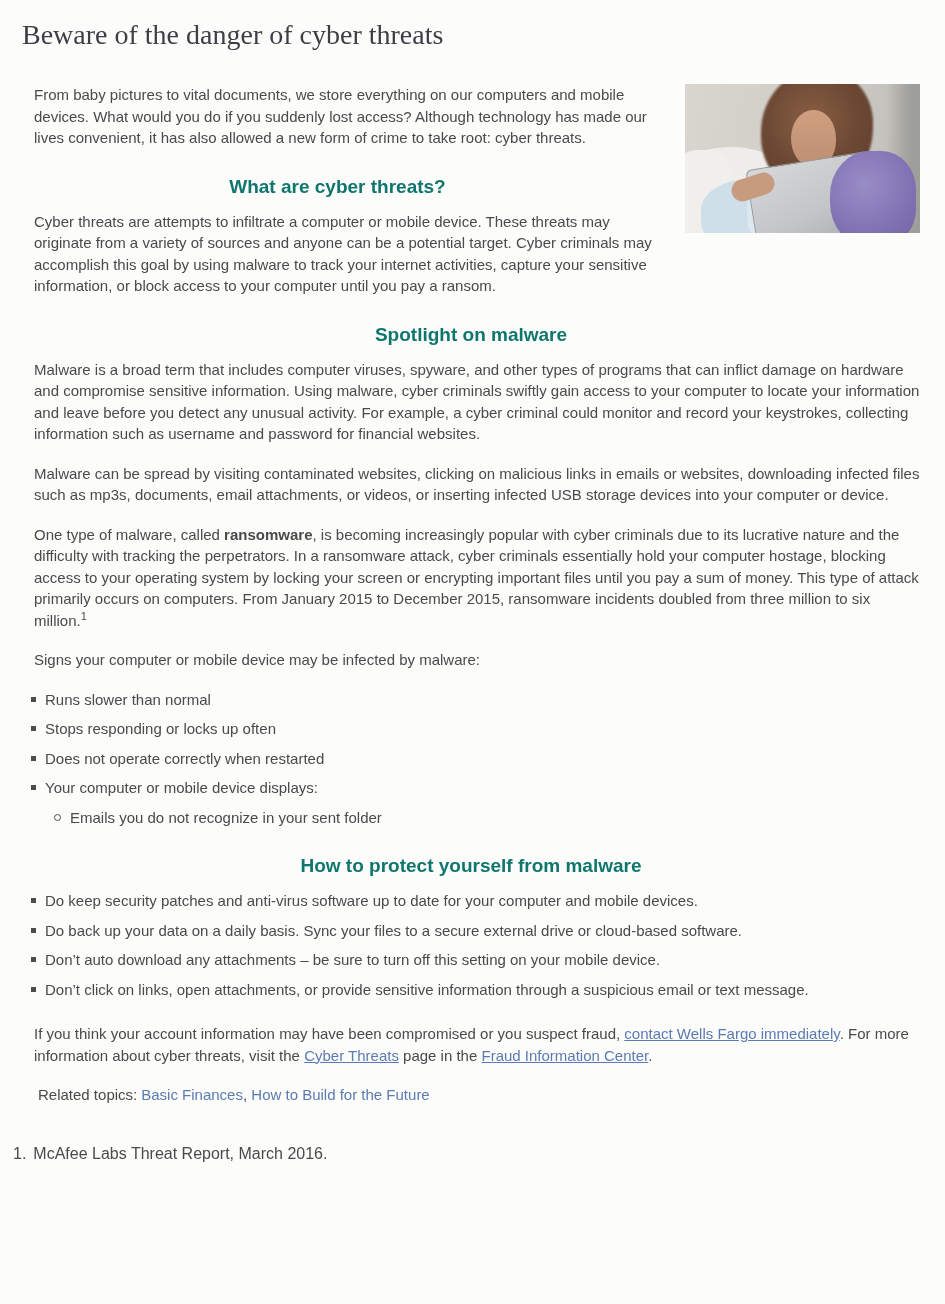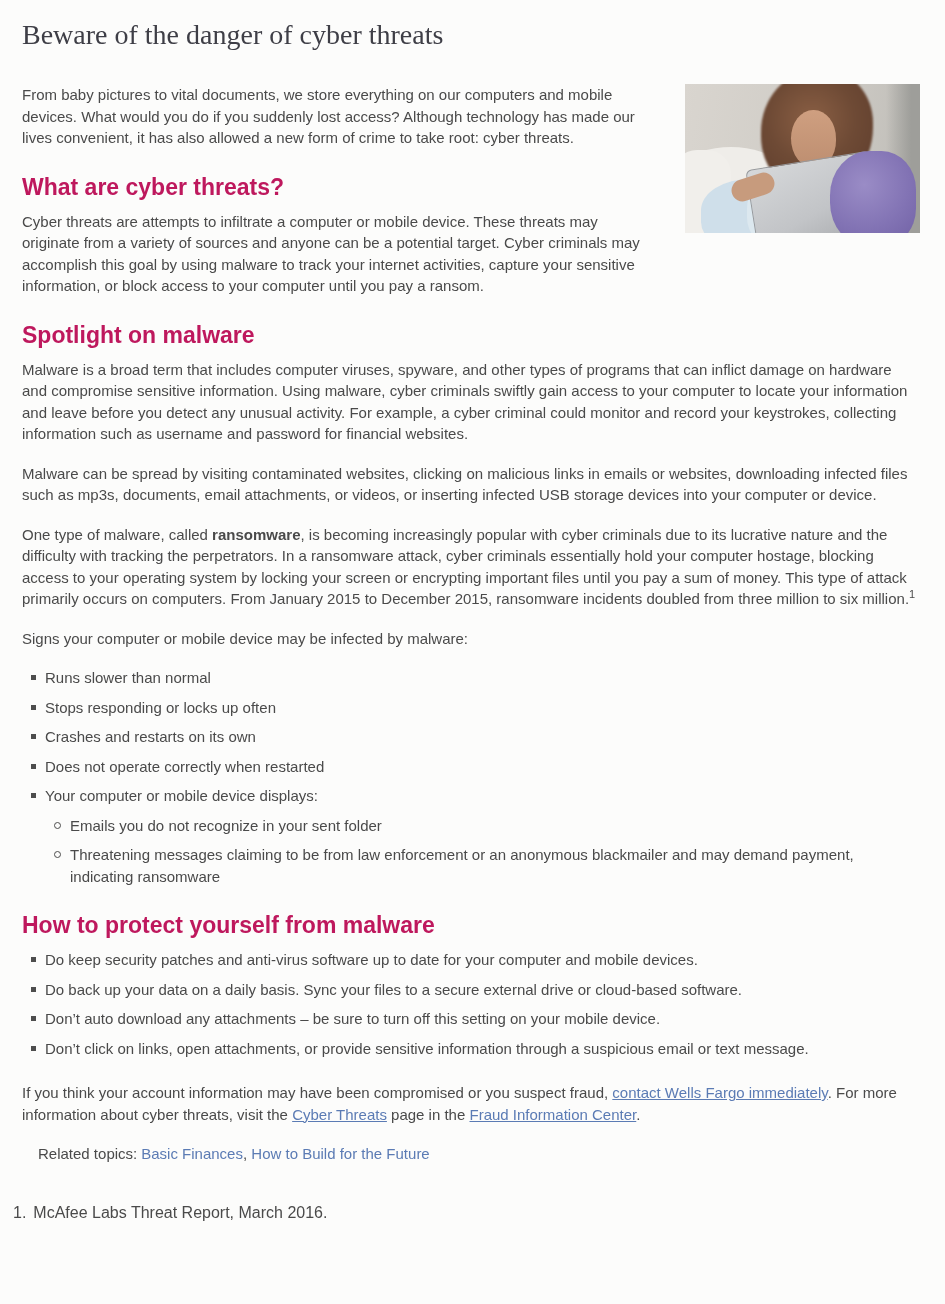--- a/index.html
+++ b/index.html
@@ -18,27 +18,28 @@
   }
   h1.article-title {
     font-family: "Liberation Serif", "DejaVu Serif", serif;
     font-weight: 400;
     font-size: 28px;
     line-height: 33px;
     color: #3e3e46;
     margin: 2px 0 33px 0;
   }
   h2.section-heading {
-    font-size: 23px;
+    font-size: 19px;
     line-height: 20px;
     font-weight: 700;
-    color: #be185d;
+    color: #0f766e;
     margin: 28px 0 14px 0;
+    text-align: center;
   }
-  p { margin: 0 0 18px 0; line-height: 21.5px; }
+  p { margin: 0 0 18px 12px; line-height: 21.5px; }
   a { color: #5b7bb4; text-decoration: none; cursor: pointer; }
   a.u { text-decoration: underline; }
   sup.fn-ref { font-size: 11px; vertical-align: super; line-height: 0; }
 
   ul.sq { list-style: none; margin: 0 0 18px 0; padding: 0; }
   ul.sq > li { position: relative; padding-left: 23px; margin: 0 0 8px 0; line-height: 21.5px; }
   ul.sq > li::before {
     content: ""; position: absolute; left: 9px; top: 8px;
     width: 5px; height: 5px; background: #4d4d4d;
   }
@@ -123,26 +124,24 @@
   <h2 class="section-heading">Spotlight on malware</h2>
   <p>Malware is a broad term that includes computer viruses, spyware, and other types of programs that can inflict damage on hardware and compromise sensitive information. Using malware, cyber criminals swiftly gain access to your computer to locate your information and leave before you detect any unusual activity. For example, a cyber criminal could monitor and record your keystrokes, collecting information such as username and password for financial websites.</p>
   <p>Malware can be spread by visiting contaminated websites, clicking on malicious links in emails or websites, downloading infected files such as mp3s, documents, email attachments, or videos, or inserting infected USB storage devices into your computer or device.</p>
   <p><span>One type of malware, called </span><strong>ransomware</strong><span>, is becoming increasingly popular with cyber criminals due to its lucrative nature and the difficulty with tracking the perpetrators. In a ransomware attack, cyber criminals essentially hold your computer hostage, blocking access to your operating system by locking your screen or encrypting important files until you pay a sum of money. This type of attack primarily occurs on computers. From January 2015 to December 2015, ransomware incidents doubled from three million to six million.</span><sup class="fn-ref">1</sup></p>
 
   <p>Signs your computer or mobile device may be infected by malware:</p>
 
   <ul class="sq">
     <li><span>Runs slower than normal</span></li>
     <li><span>Stops responding or locks up often</span></li>
-    <li><span>Crashes and restarts on its own</span></li>
     <li><span>Does not operate correctly when restarted</span></li>
     <li><span>Your computer or mobile device displays:</span>
       <ul class="circ">
         <li><span>Emails you do not recognize in your sent folder</span></li>
-        <li><span>Threatening messages claiming to be from law enforcement or an anonymous blackmailer and may demand payment, indicating ransomware</span></li>
       </ul>
     </li>
   </ul>
 
   <h2 class="section-heading">How to protect yourself from malware</h2>
 
   <ul class="sq">
     <li><span>Do keep security patches and anti-virus software up to date for your computer and mobile devices.</span></li>
     <li><span>Do back up your data on a daily basis. Sync your files to a secure external drive or cloud-based software.</span></li>
     <li><span>Don’t auto download any attachments – be sure to turn off this setting on your mobile device.</span></li>

